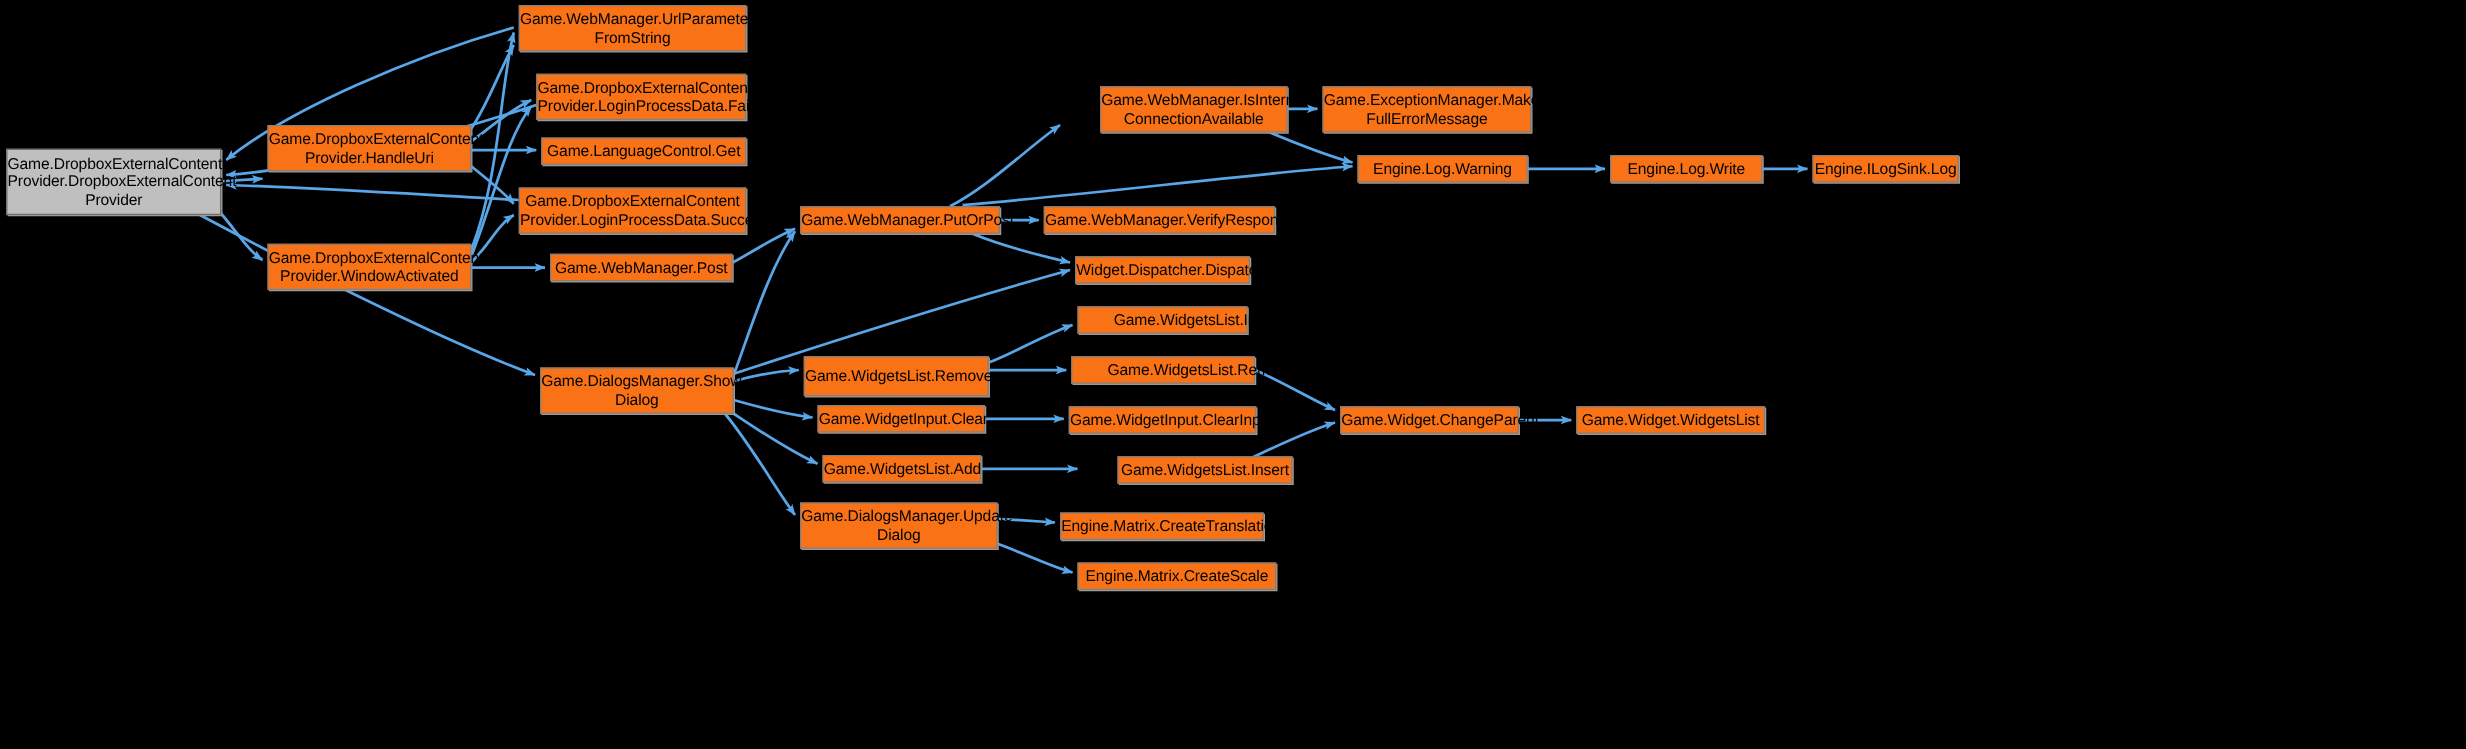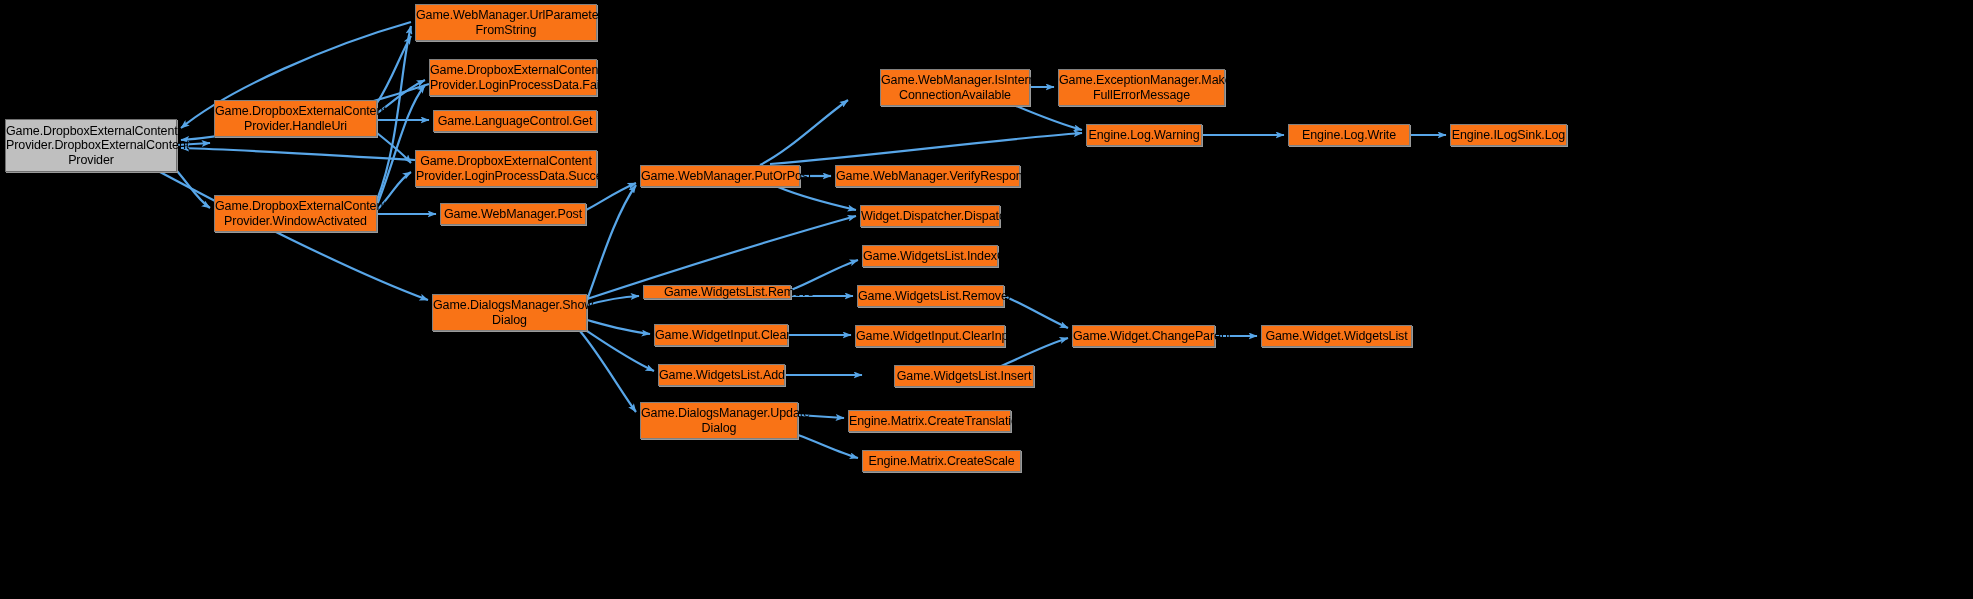--- a/index.html
+++ b/index.html
@@ -111,34 +111,34 @@
 Provider.LoginProcessData.Fail</span></div>
       <div class="node" style="left: 433px; top: 110px; width: 164px; height: 22px;"><span>Game.LanguageControl.Get</span></div>
       <div class="node" style="left: 415px; top: 150px; width: 182px; height: 37px;"><span>Game.DropboxExternalContent
 Provider.LoginProcessData.Succeed</span></div>
       <div class="node" style="left: 440px; top: 203px; width: 146px; height: 22px;"><span>Game.WebManager.Post</span></div>
       <div class="node" style="left: 432px; top: 294px; width: 155px; height: 37px;"><span>Game.DialogsManager.Show
 Dialog</span></div>
       <div class="node" style="left: 640px; top: 402px; width: 158px; height: 37px;"><span>Game.DialogsManager.Update
 Dialog</span></div>
       <div class="node" style="left: 640px; top: 165px; width: 160px; height: 22px;"><span>Game.WebManager.PutOrPost</span></div>
-      <div class="node" style="left: 643px; top: 285px; width: 148px; height: 14px; padding-left: 20px;"><span>Game.WidgetsList.Remove</span></div>
+      <div class="node" style="left: 643px; top: 285px; width: 148px; height: 32px;"><span>Game.WidgetsList.Remove</span></div>
       <div class="node" style="left: 654px; top: 324px; width: 134px; height: 22px; align-items: center;"><span>Game.WidgetInput.Clear</span></div>
       <div class="node" style="left: 658px; top: 364px; width: 127px; height: 22px; justify-content: center;"><span>Game.WidgetsList.Add</span></div>
       <div class="node" style="left: 852px; top: 69px; width: 150px; height: 37px; margin-left: 28px;"><span>Game.WebManager.IsInternet
 ConnectionAvailable</span></div>
       <div class="node" style="left: 835px; top: 165px; width: 185px; height: 22px;"><span>Game.WebManager.VerifyResponse</span></div>
       <div class="node" style="left: 860px; top: 205px; width: 140px; height: 22px;"><span>Widget.Dispatcher.Dispatch</span></div>
-      <div class="node" style="left: 862px; top: 245px; width: 136px; height: 22px;"><span>Game.WidgetsList.IndexOf</span></div>
-      <div class="node" style="left: 857px; top: 285px; width: 147px; height: 22px;"><span>Game.WidgetsList.RemoveAt</span></div>
+      <div class="node" style="left: 862px; top: 245px; width: 136px; height: 22px; padding-left: 28px;"><span>Game.WidgetsList.IndexOf</span></div>
+      <div class="node" style="left: 857px; top: 285px; width: 147px; height: 22px; padding-left: 28px;"><span>Game.WidgetsList.RemoveAt</span></div>
       <div class="node" style="left: 855px; top: 325px; width: 150px; height: 22px;"><span>Game.WidgetInput.ClearInput</span></div>
       <div class="node" style="left: 894px; top: 365px; width: 140px; height: 22px;"><span>Game.WidgetsList.Insert</span></div>
       <div class="node" style="left: 848px; top: 410px; width: 163px; height: 22px;"><span>Engine.Matrix.CreateTranslation</span></div>
       <div class="node" style="left: 862px; top: 450px; width: 159px; height: 22px;"><span>Engine.Matrix.CreateScale</span></div>
       <div class="node" style="left: 1058px; top: 69px; width: 167px; height: 37px;"><span>Game.ExceptionManager.Make
 FullErrorMessage</span></div>
-      <div class="node" style="left: 1086px; top: 124px; width: 116px; height: 22px;"><span>Engine.Log.Warning</span></div>
+      <div class="node" style="left: 1086px; top: 124px; width: 136px; height: 22px;"><span>Engine.Log.Warning</span></div>
       <div class="node" style="left: 1072px; top: 325px; width: 143px; height: 22px;"><span>Game.Widget.ChangeParent</span></div>
       <div class="node" style="left: 1288px; top: 124px; width: 122px; height: 22px;"><span>Engine.Log.Write</span></div>
       <div class="node" style="left: 1261px; top: 325px; width: 151px; height: 22px;"><span>Game.Widget.WidgetsList</span></div>
       <div class="node" style="left: 1450px; top: 124px; width: 117px; height: 22px;"><span>Engine.ILogSink.Log</span></div>
     </div>
 </div>
 
 </body></html>

